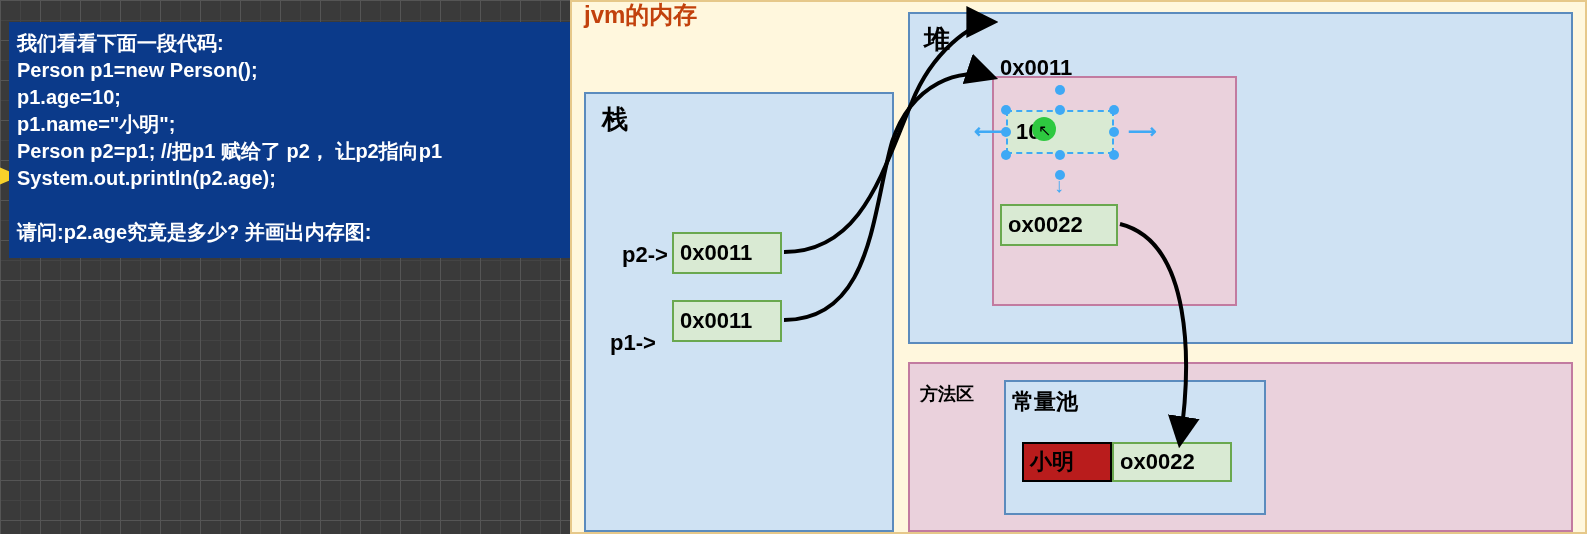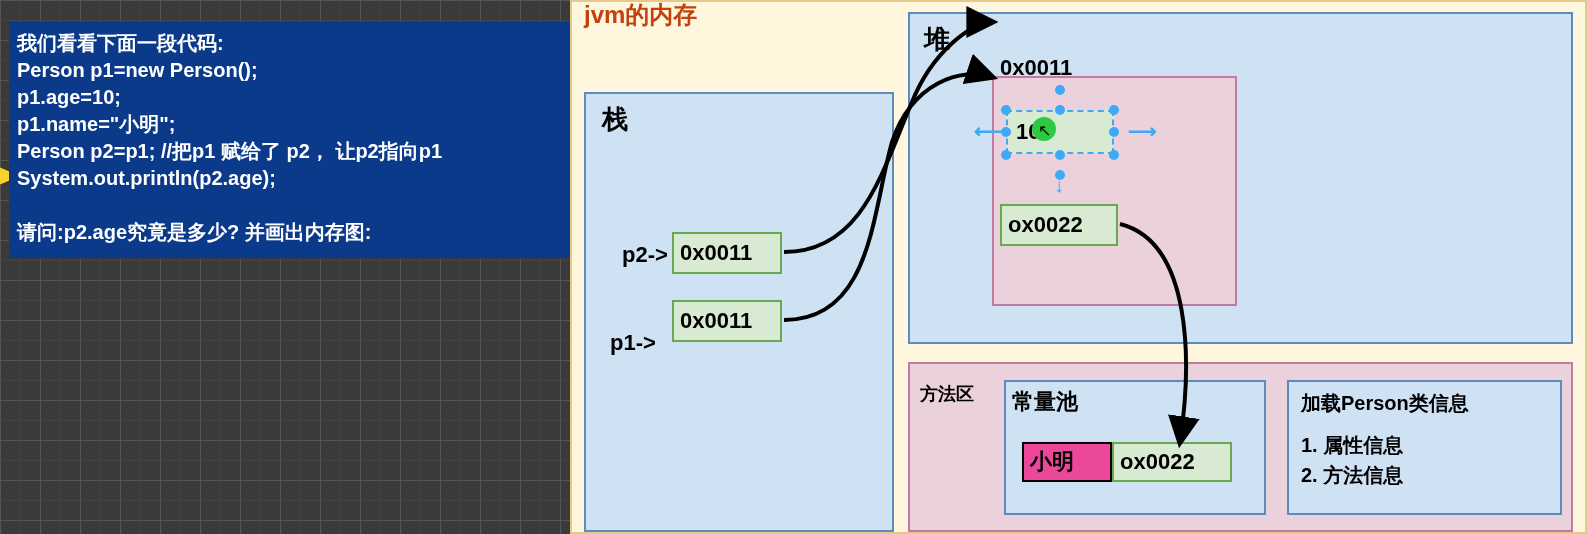--- a/index.html
+++ b/index.html
@@ -95,21 +95,21 @@
   }
   .method-label { position: absolute; left: 348px; top: 380px; font-size: 18px; font-weight: bold; }
 
   .constpool {
     position: absolute; left: 432px; top: 378px; width: 262px; height: 135px;
     background: #cfe2f3; border: 2px solid #5b8bbd;
   }
   .constpool-label { position:absolute; left: 440px; top: 385px; font-size:22px; font-weight:bold; }
   .const-entry-label {
     position: absolute; left: 450px; top: 440px; width: 90px; height: 40px;
-    background:#ec4899; border:2px solid #000;
+    background:#b91c1c; border:2px solid #000;
     display:flex; align-items:center; padding-left:6px;
     font-size:22px; font-weight:bold;
   }
   .const-entry-addr {
     position: absolute; left: 540px; top: 440px; width: 120px; height: 40px;
     background:#d9ead3; border:2px solid #6aa84f;
     display:flex; align-items:center; padding-left:6px;
     font-size:22px; font-weight:bold;
   }
 
@@ -190,26 +190,20 @@
 
   <div class="constpool"></div>
   <div class="constpool-label">常量池</div>
   <div class="const-entry-label">
     <span>小明</span>
   </div>
   <div class="const-entry-addr">
     <span>ox0022</span>
   </div>
 
-  <div class="classinfo">
-    <div>加载Person类信息</div>
-    <div style="height:12px"></div>
-    <div>1. 属性信息</div>
-    <div>2. 方法信息</div>
-  </div>
 
   <svg class="arrows">
     <defs>
       <marker id="ah" viewBox="0 0 10 10" refX="8" refY="5" markerWidth="8" markerHeight="8" orient="auto-start-reverse">
         <path d="M 0 0 L 10 5 L 0 10 z" fill="#000"></path>
       </marker>
     </defs>
 
     <path d="M 212 250 C 290 250 310 170 340 100 C 360 50 400 20 420 20" stroke="#000" stroke-width="4" fill="none" marker-end="url(#ah)"></path>
 

